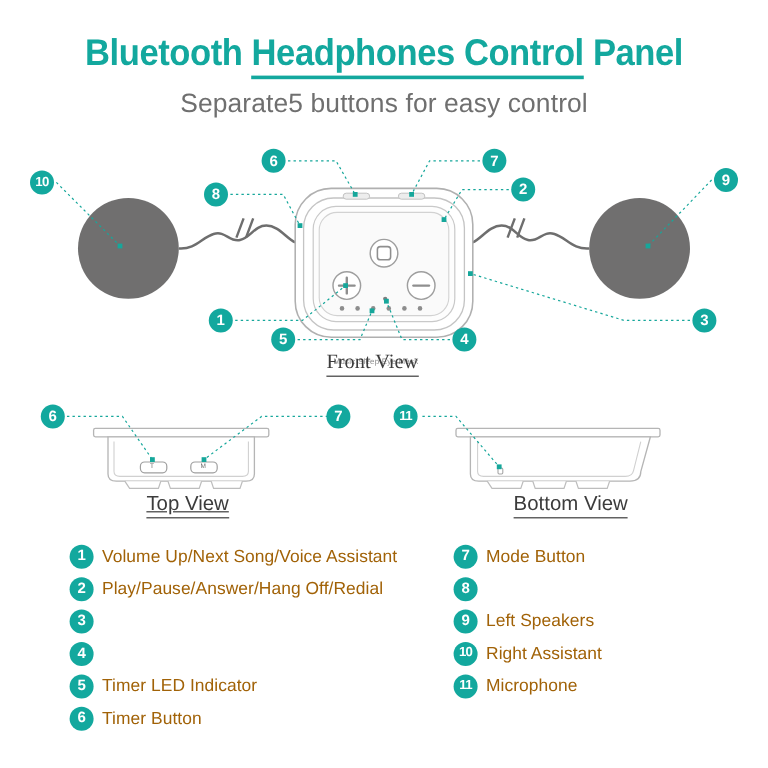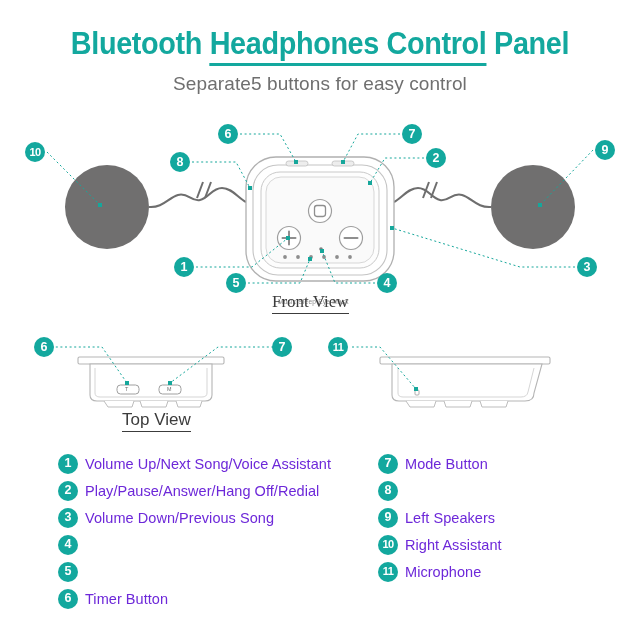--- a/index.html
+++ b/index.html
@@ -25,21 +25,21 @@
     line-height:1.0;
     transform:scaleX(0.93);
   }
   .title .plain{display:inline;}
   .title .underlined{
     display:inline;
     border-bottom:3px solid #13a89e;
     padding-bottom:2px;
   }
   .subtitle{
-    font-size:19px;
+    font-size:22px;
     color:#6f6f6f;
     margin:0;
     padding-top:14px;
     font-weight:400;
     letter-spacing:0.1px;
   }
 
   
   .badge{
     position:absolute;
@@ -103,21 +103,21 @@
   .legend-col.left{left:58px;width:320px;}
   .legend-col.right{left:378px;width:260px;}
   .legend-item{
     display:flex;
     align-items:center;
     gap:7px;
     height:27px;
   }
   .legend-text{
     font-size:14.5px;
-    color:#6d28d9;
+    color:#a16207;
     white-space:nowrap;
     letter-spacing:0.05px;
   }
 </style>
 </head>
 <body>
 
 <div id="root">
 
   <div class="header">
@@ -243,21 +243,21 @@
         <rect x="125" y="46" width="4" height="4"></rect>
         <rect x="168" y="46" width="4" height="4"></rect>
       </g>
     </svg>
     <div class="keylabel" style="left:125px;top:51px;">T</div>
     <div class="keylabel" style="left:167px;top:51px;">M</div>
 
     <div class="badge" style="left:34px;top:2px;">6</div>
     <div class="badge" style="left:272px;top:2px;">7</div>
 
-    <div class="viewlabel" style="left:122px;top:75px;">Top View</div>
+    <div class="viewlabel" style="left:122px;top:75px;text-decoration:underline;">Top View</div>
   </div>
 
   <div style="position:absolute;left:320px;top:335px;width:320px;height:110px;">
     <svg class="svg-layer" width="320" height="110" viewBox="0 0 320 110">
       <rect x="60" y="22" width="170" height="7" rx="1.5" fill="#fff" stroke="#b5b5b5" stroke-width="1.1"></rect>
       <path d="M72 29 L72 60 Q72 66 79 66 L205 66 Q214 66 214 58 L222 29 Z" fill="#fff" stroke="#b5b5b5" stroke-width="1.1"></path>
       <path d="M78 33 L78 58 Q78 62 83 62 L201 62 Q207 62 208 57 L214 33" fill="none" stroke="#d0d0d0" stroke-width="0.9"></path>
       <path d="M86 66 L90 72 L114 72 L116 66" fill="#fff" stroke="#bdbdbd" stroke-width="1"></path>
       <path d="M124 66 L126 72 L150 72 L152 66" fill="#fff" stroke="#bdbdbd" stroke-width="1"></path>
       <path d="M160 66 L162 72 L186 72 L188 66" fill="#fff" stroke="#bdbdbd" stroke-width="1"></path>
@@ -265,41 +265,42 @@
       <rect x="95" y="55" width="4" height="5" rx="1" fill="#fff" stroke="#a5a5a5" stroke-width="0.9"></rect>
 
       <g stroke="#16a79b" stroke-width="1" fill="none" stroke-dasharray="2,2.6">
         <path d="M32 12 L60 12 L96 54"></path>
       </g>
       <g fill="#16a79b">
           <rect x="94" y="52" width="4" height="4"></rect>
         </g>
     </svg>
     <div class="badge wide" style="left:8px;top:2px;">11</div>
+    <div class="viewlabel" style="left:108px;top:75px;">Bottom View</div>
   </div>
 
   <div class="legend">
     <div class="legend-col left">
       <div class="legend-item">
         <span class="legend-badge">1</span>
         <span class="legend-text">Volume Up/Next Song/Voice Assistant</span>
       </div>
       <div class="legend-item">
         <span class="legend-badge">2</span>
         <span class="legend-text">Play/Pause/Answer/Hang Off/Redial</span>
       </div>
       <div class="legend-item">
         <span class="legend-badge">3</span>
-        <span class="legend-text">Volume Down/Previous Song</span>
       </div>
       <div class="legend-item">
         <span class="legend-badge">4</span>
       </div>
       <div class="legend-item">
         <span class="legend-badge">5</span>
+        <span class="legend-text">Timer LED Indicator</span>
       </div>
       <div class="legend-item">
         <span class="legend-badge">6</span>
         <span class="legend-text">Timer Button</span>
       </div>
     </div>
 
     <div class="legend-col right">
       <div class="legend-item">
         <span class="legend-badge">7</span>

